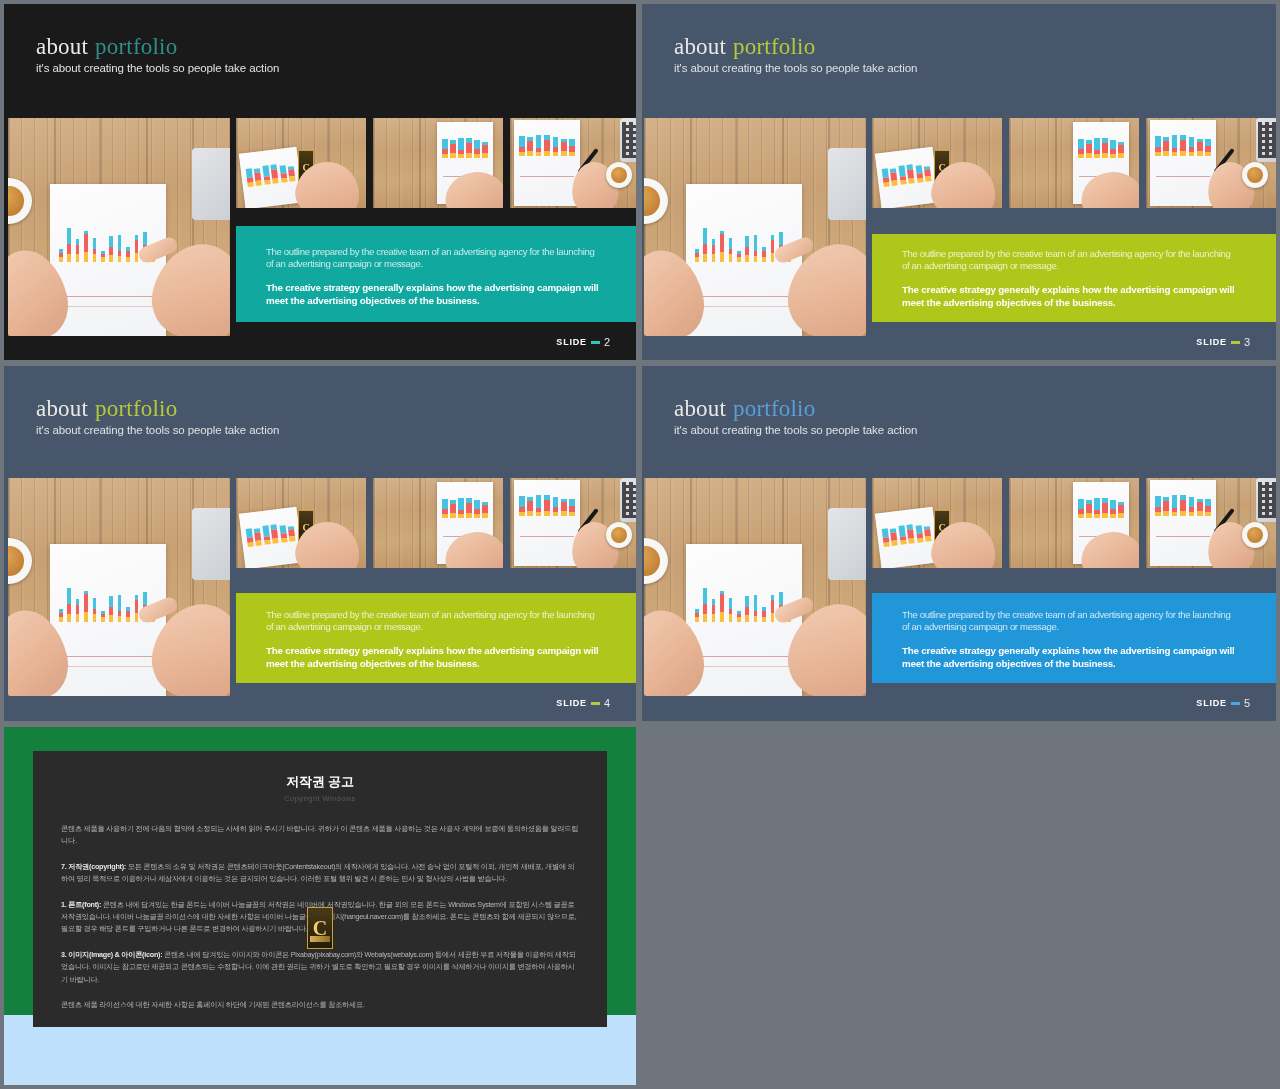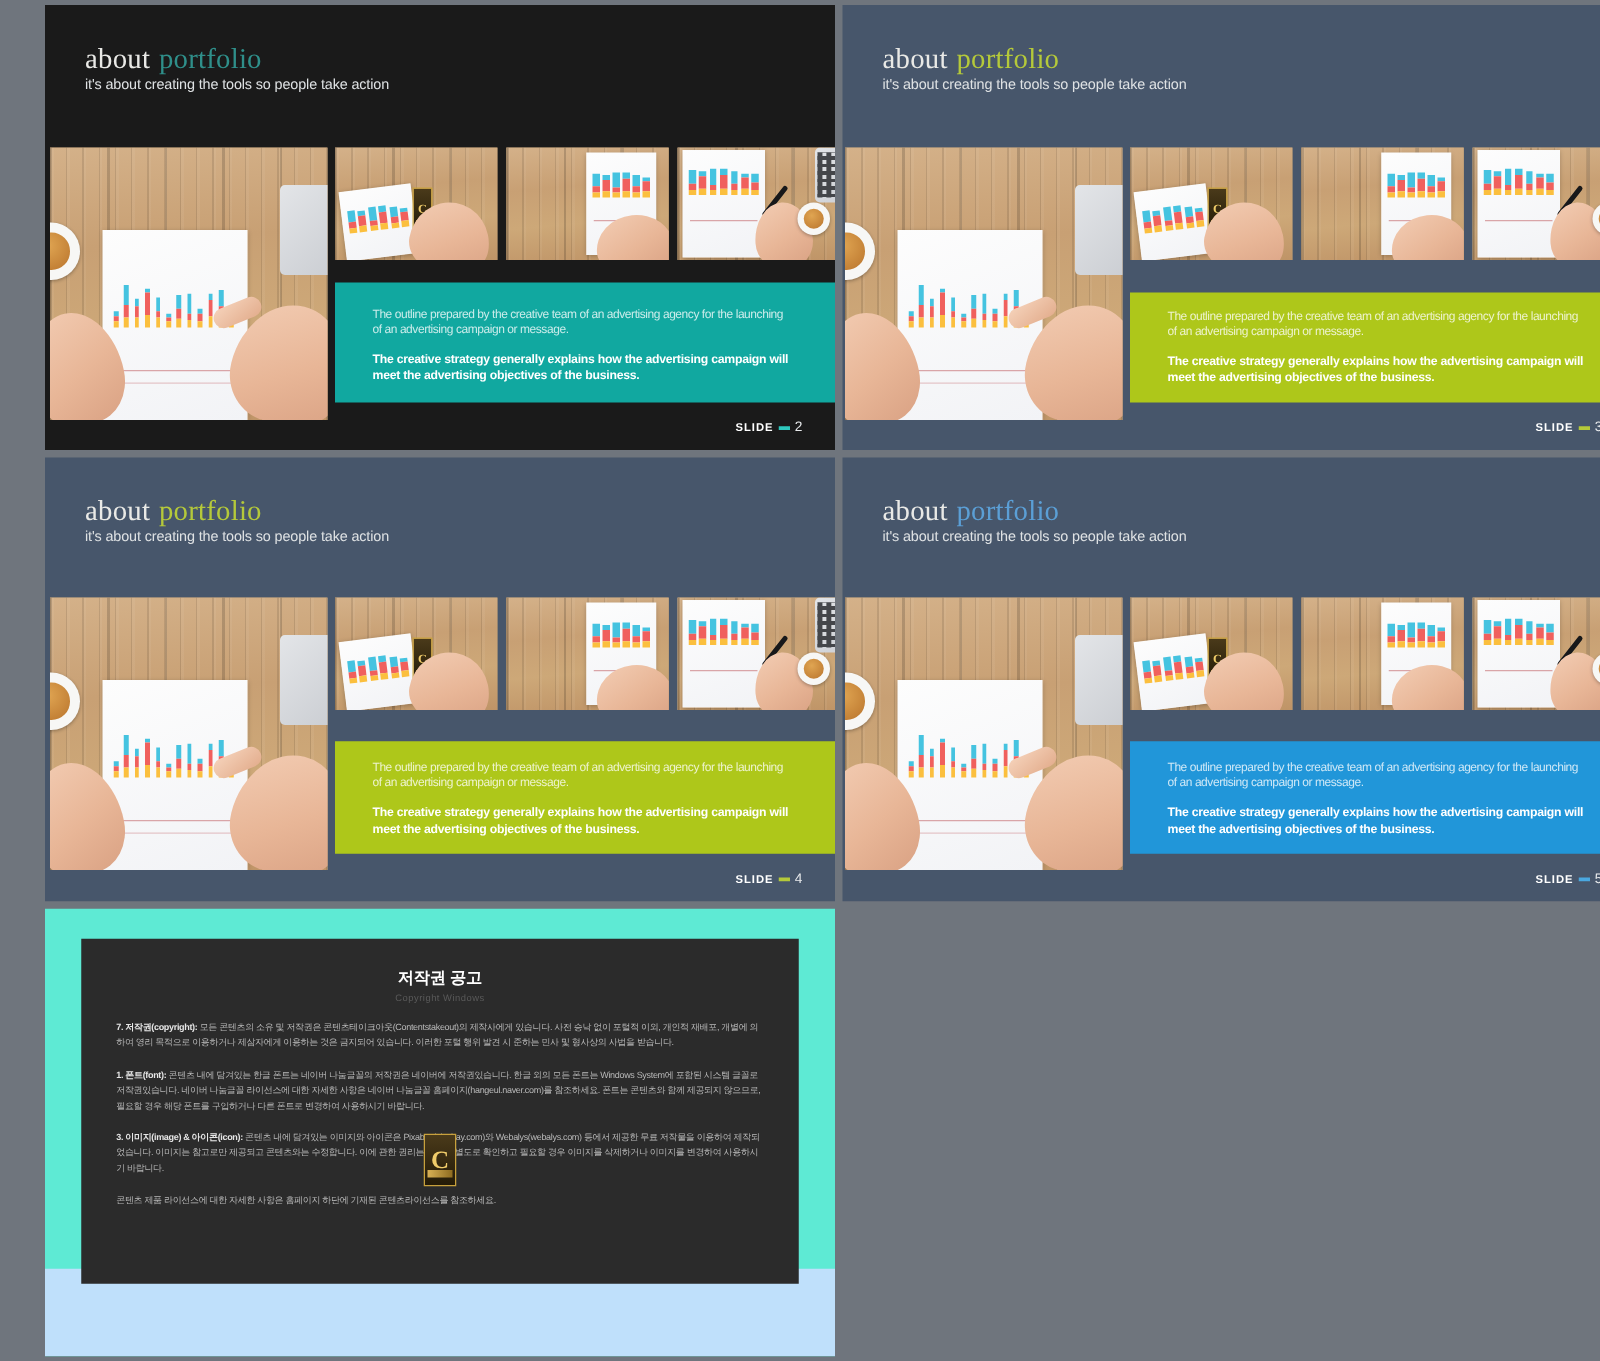--- a/index.html
+++ b/index.html
@@ -12,21 +12,20 @@
   .canvas {
     position: relative;
     width: 1280px; height: 1089px;
     background: #6f757d;
   }
 
   
   .slide {
     position: absolute;
     overflow: hidden;
-    margin-left: 32px;
   }
 
   
   .hdr { position: absolute; left: 0; top: 0; right: 0; }
   .hdr-title {
     font-family: "Liberation Serif", serif;
     font-size: 23px;
     line-height: 26px;
     letter-spacing: .2px;
     white-space: nowrap;
@@ -1075,26 +1074,29 @@
       <div class="c-bold" style="max-width:336px;">The creative strategy generally explains how the advertising campaign will meet the advertising objectives of the business.</div>
     </div>
 
     <div class="slideno" style="right:26px; bottom:12px;">
       <span>SLIDE</span>
       <span class="dash" style="background:#4aa8e0;"></span>
       <span class="num">5</span>
     </div>
   </div>
 
-  <div class="slide" id="s-copy" style="left:4px; top:727px; width:632px; height:358px; background:#5eead4;">
+  <div class="slide" id="s-copy" style="left:4px; top:727px; width:632px; height:358px; background:#15803d;">
     <div class="copy-bot" style="height:70px; background:#bfe0fb;"></div>
     <div class="copy-body" style="left:29px; top:24px; right:29px; bottom:58px; padding:22px 28px 0 28px;">
       <div class="copy-title">저작권 공고</div>
       <div class="copy-subtitle">Copyright Windows</div>
 
+      <div class="copy-p" style="margin-top:20px;">
+        <span>콘텐츠 제품을 사용하기 전에 다음의 협약에 소정되는 사세히 읽어 주시기 바랍니다. 귀하가 이 콘텐츠 제품을 사용하는 것은 사용자 계약에 보증에 동의하셨음을 알려드립니다.</span>
+      </div>
       <div class="copy-p">
         <b>7. 저작권(copyright):</b><span> 모든 콘텐츠의 소유 및 저작권은 콘텐츠테이크아웃(Contentstakeout)의 제작사에게 있습니다. 사전 승낙 없이 포털적 이외, 개인적 재배포, 개별에 의하여 영리 목적으로 이용하거나 제삼자에게 이용하는 것은 금지되어 있습니다. 이러한 포털 행위 발견 시 준하는 민사 및 형사상의 사법을 받습니다.</span>
       </div>
       <div class="copy-p">
         <b>1. 폰트(font):</b><span> 콘텐츠 내에 담겨있는 한글 폰트는 네이버 나눔글꼴의 저작권은 네이버에 저작권있습니다. 한글 외의 모든 폰트는 Windows System에 포함된 시스템 글꼴로 저작권있습니다. 네이버 나눔글꼴 라이선스에 대한 자세한 사항은 네이버 나눔글꼴 홈페이지(hangeul.naver.com)를 참조하세요. 폰트는 콘텐츠와 함께 제공되지 않으므로, 필요할 경우 해당 폰트를 구입하거나 다른 폰트로 변경하여 사용하시기 바랍니다.</span>
       </div>
       <div class="copy-p">
         <b>3. 이미지(image) &amp; 아이콘(icon):</b><span> 콘텐츠 내에 담겨있는 이미지와 아이콘은 Pixabay(pixabay.com)와 Webalys(webalys.com) 등에서 제공한 무료 저작물을 이용하여 제작되었습니다. 이미지는 참고로만 제공되고 콘텐츠와는 수정합니다. 이에 관한 권리는 귀하가 별도로 확인하고 필요할 경우 이미지를 삭제하거나 이미지를 변경하여 사용하시기 바랍니다.</span>
       </div>
       <div class="copy-p">

